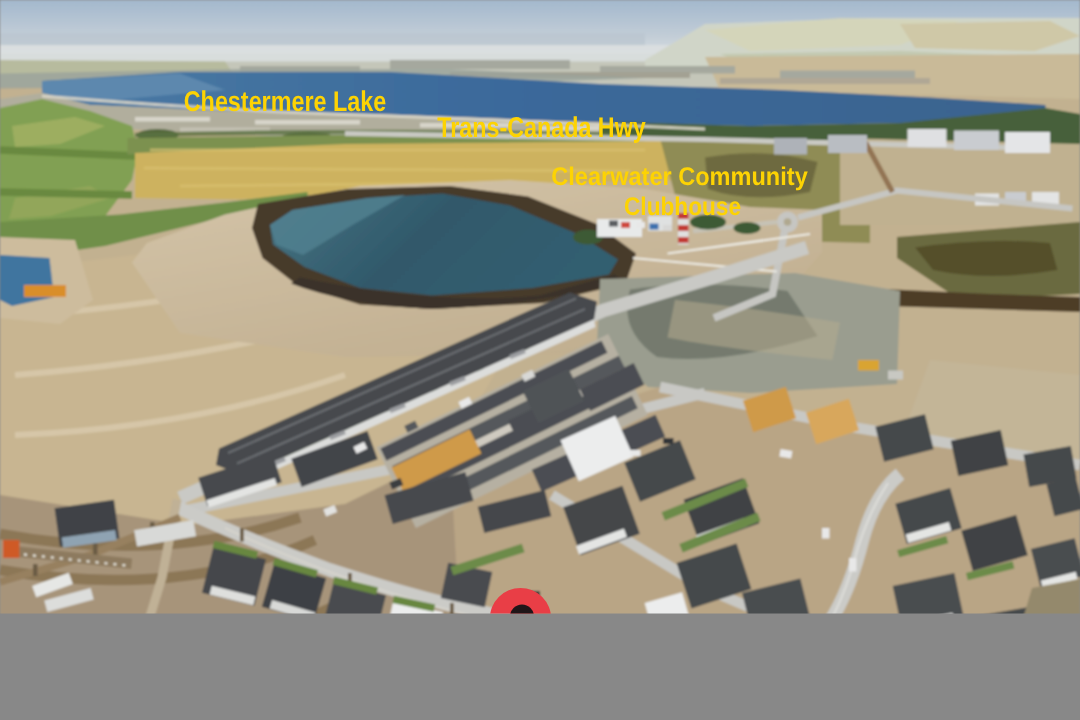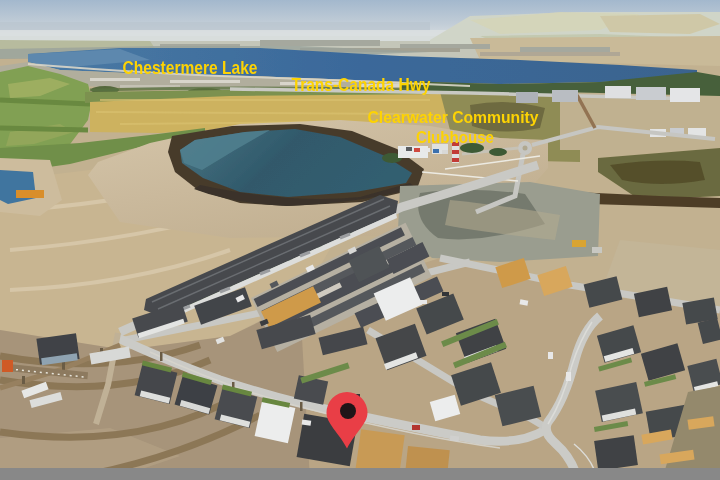--- a/index.html
+++ b/index.html
@@ -1,16 +1,16 @@
 <!DOCTYPE html>
 <html><head>
 <meta charset="utf-8">
 <style>
 html,body{margin:0;padding:0;background:#888;}
-#stage{width:720px;height:468px;position:relative;overflow:hidden;font-family:"Liberation Sans",sans-serif;}
+#stage{width:720px;height:409px;position:relative;overflow:hidden;font-family:"Liberation Sans",sans-serif;}
 </style>
 </head>
 <body>
 <div id="stage">
 <svg width="720" height="480" viewBox="0 0 720 480" xmlns="http://www.w3.org/2000/svg">
 <defs>
 <linearGradient id="sky" x1="0" y1="0" x2="0" y2="1">
 <stop offset="0" stop-color="#a3b8cd"></stop>
 <stop offset="0.6" stop-color="#c2cdd7"></stop>
 <stop offset="1" stop-color="#dce1e3"></stop>

